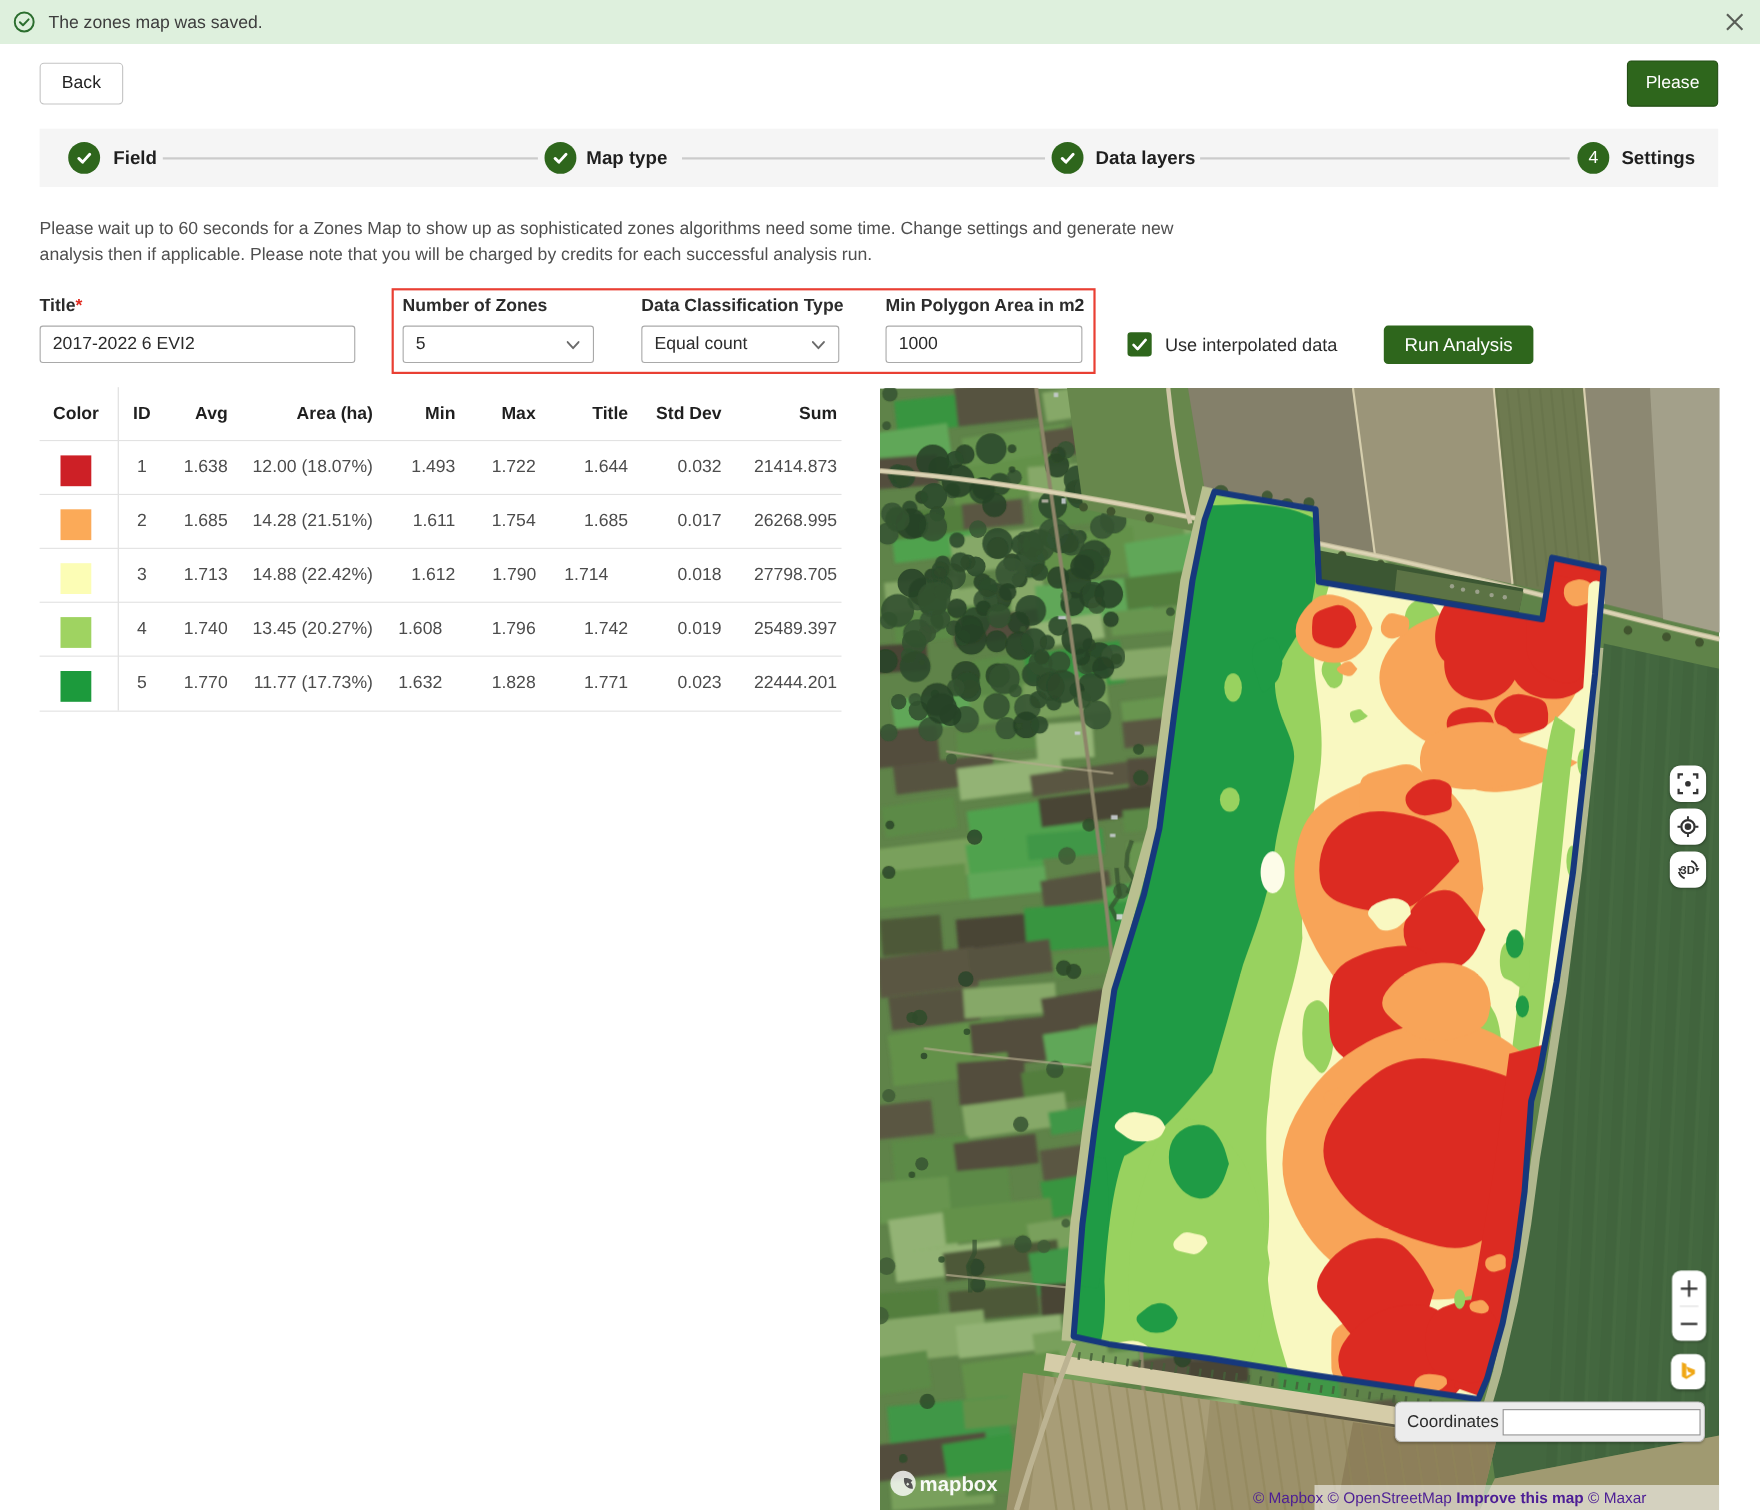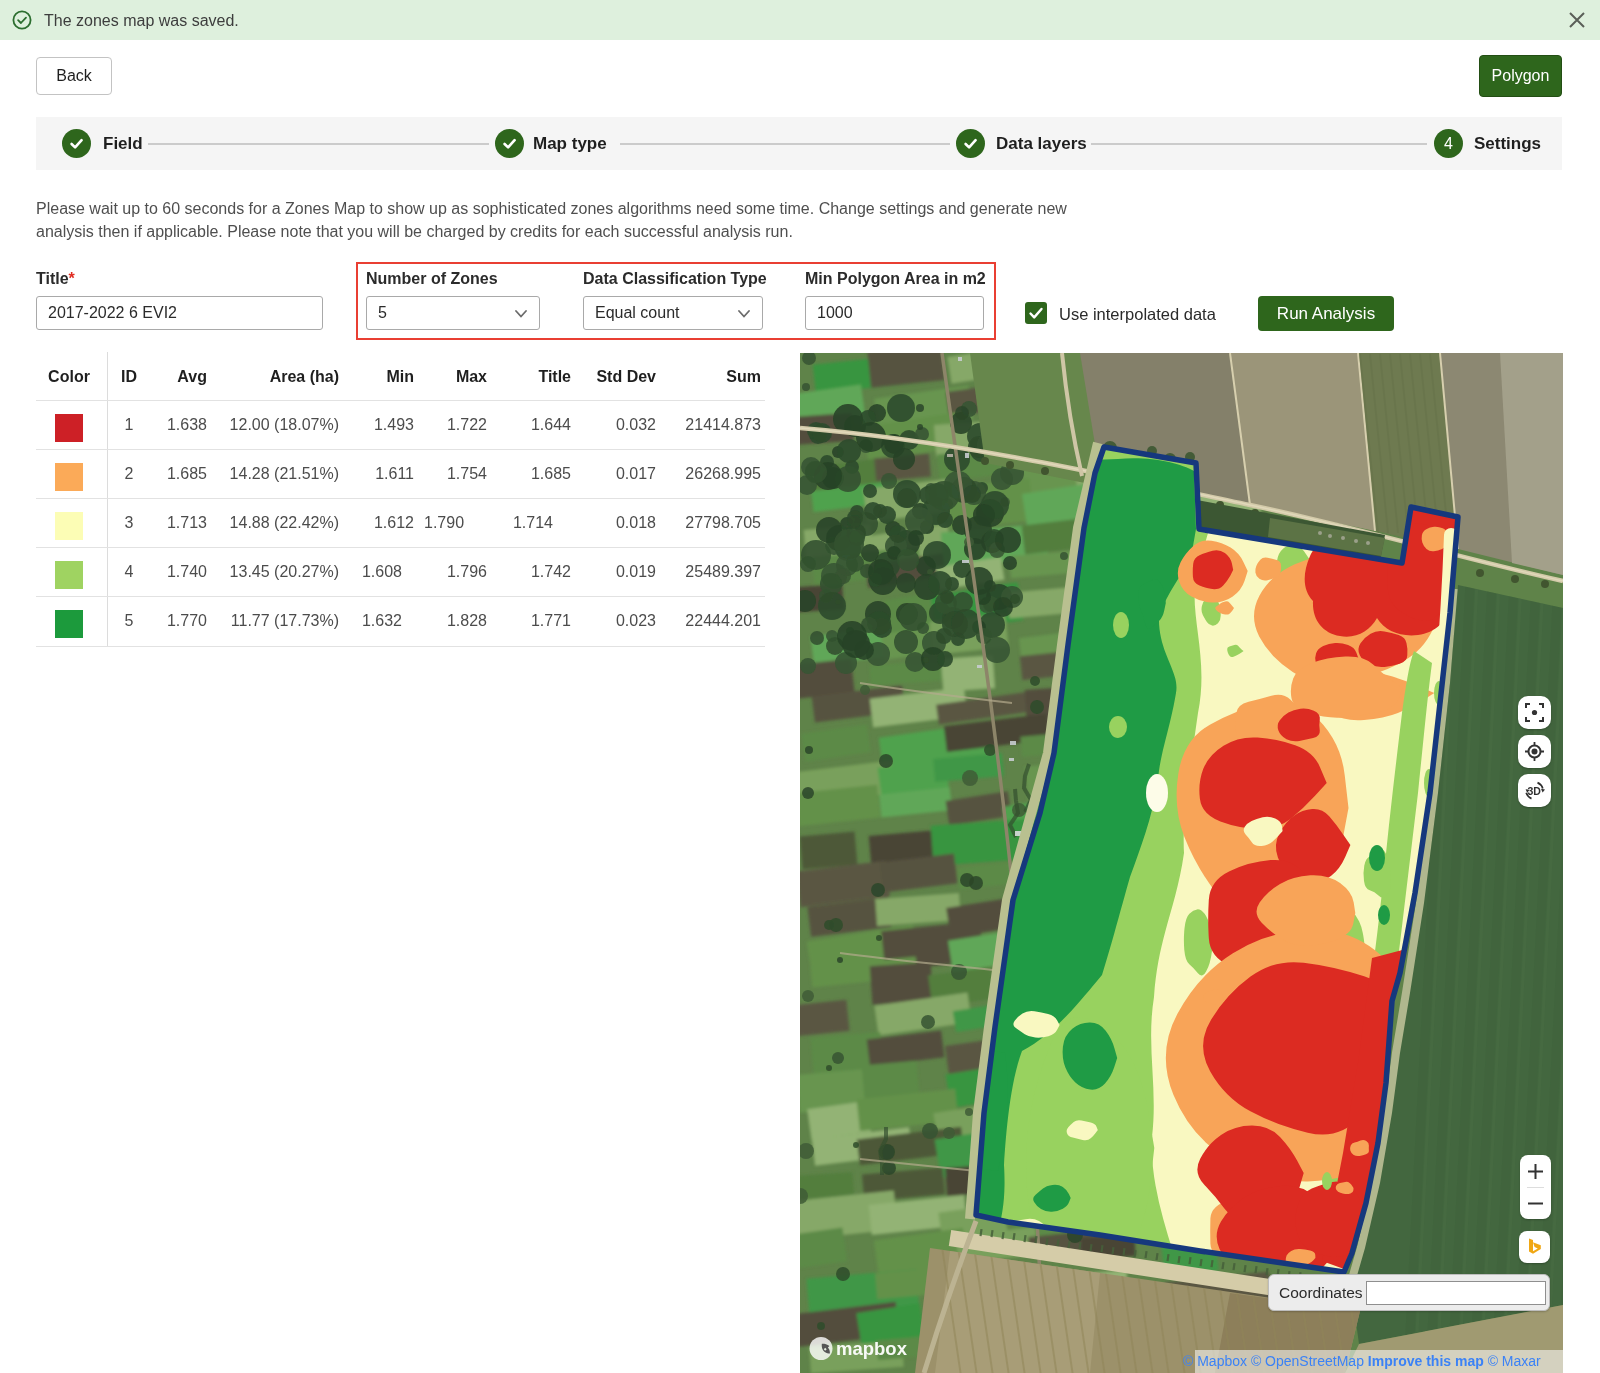--- a/index.html
+++ b/index.html
@@ -37,21 +37,21 @@
 <svg class="abs" style="left:12px;top:10px" width="20" height="20" viewBox="0 0 20 20">
     <circle cx="10" cy="10" r="8.6" fill="none" stroke="#2c6e2f" stroke-width="1.8"></circle>
     <path d="M6.1 10.2 L8.9 13 L14 7.6" fill="none" stroke="#2c6e2f" stroke-width="1.8" stroke-linecap="round" stroke-linejoin="round"></path>
   </svg>
 <div class="abs banner-txt">The zones map was saved.</div>
 <svg class="abs bclose" viewBox="0 0 18 18">
     <path d="M2 2 L16 16 M16 2 L2 16" stroke="#5a5f58" stroke-width="2"></path>
   </svg>
 
 <div class="abs btn-back">Back</div>
-<div class="abs btn-finish">Polygon</div>
+<div class="abs btn-finish">Please</div>
 
 <div class="abs stepper">
   <div class="stepc" style="left:26px"></div>
   <svg style="position:absolute;left:33px;top:19px" width="15" height="15" viewBox="0 0 15 15">
       <path d="M2.6 8 L6.1 11.4 L12.6 4.2" fill="none" stroke="#fff" stroke-width="2.6" stroke-linecap="round" stroke-linejoin="round"></path>
     </svg>
   <div class="stepl" style="left:67px">Field</div>
   <div class="stepline" style="left:112px;width:341px"></div>
   <div class="stepc" style="left:459px"></div>
   <svg style="position:absolute;left:466px;top:19px" width="15" height="15" viewBox="0 0 15 15">
@@ -129,21 +129,21 @@
 <div class="abs td" style="left:210px;top:465px;width:129px;text-align:right">14.28 (21.51%)</div>
 <div class="abs td" style="left:350px;top:465px;width:64px;text-align:right">1.611</div>
 <div class="abs td" style="left:424px;top:465px;width:63px;text-align:right">1.754</div>
 <div class="abs td" style="left:495px;top:465px;width:76px;text-align:right">1.685</div>
 <div class="abs td" style="left:580px;top:465px;width:76px;text-align:right">0.017</div>
 <div class="abs td" style="left:660px;top:465px;width:101px;text-align:right">26268.995</div>
 <div class="abs td" style="left:114px;top:514px;width:30px;text-align:center">3</div>
 <div class="abs td" style="left:140px;top:514px;width:67px;text-align:right">1.713</div>
 <div class="abs td" style="left:210px;top:514px;width:129px;text-align:right">14.88 (22.42%)</div>
 <div class="abs td" style="left:350px;top:514px;width:64px;text-align:right">1.612</div>
-<div class="abs td" style="left:424px;top:514px;width:63px;text-align:left">1.790</div>
+<div class="abs td" style="left:436px;top:514px;width:63px;text-align:center">1.790</div>
 <div class="abs td" style="left:495px;top:514px;width:76px;text-align:center">1.714</div>
 <div class="abs td" style="left:580px;top:514px;width:76px;text-align:right">0.018</div>
 <div class="abs td" style="left:660px;top:514px;width:101px;text-align:right">27798.705</div>
 <div class="abs td" style="left:114px;top:563px;width:30px;text-align:center">4</div>
 <div class="abs td" style="left:140px;top:563px;width:67px;text-align:right">1.740</div>
 <div class="abs td" style="left:210px;top:563px;width:129px;text-align:right">13.45 (20.27%)</div>
 <div class="abs td" style="left:350px;top:563px;width:64px;text-align:center">1.608</div>
 <div class="abs td" style="left:424px;top:563px;width:63px;text-align:right">1.796</div>
 <div class="abs td" style="left:495px;top:563px;width:76px;text-align:right">1.742</div>
 <div class="abs td" style="left:580px;top:563px;width:76px;text-align:right">0.019</div>
@@ -920,21 +920,21 @@
 <div class="abs" style="left:1519px;top:1231px;width:31px;height:32px;background:#fff;border-radius:8px;box-shadow:0 1px 2px rgba(0,0,0,.25)"></div>
 <svg class="abs" style="left:1526px;top:1237px" width="18" height="20" viewBox="0 0 18 20">
     <path d="M3 1.5 L7 3 V14.2 L11.8 11.4 L8.6 10 L6.9 5.3 L14.8 8.2 V12 L7 16.7 L3 14.4 Z" fill="#f0a714"></path>
   </svg>
 
 <div class="abs" style="left:1268px;top:1274px;width:282px;height:37px;background:#ececec;border:1px solid #bdbdbd;border-radius:6px;box-shadow:0 1px 2px rgba(0,0,0,.2)"></div>
 <div class="abs" style="left:1279px;top:1284px;font-size:15.5px;color:#2b2b2b">Coordinates</div>
 <div class="abs" style="left:1366px;top:1281px;width:180px;height:24px;background:#fff;border:1px solid #8f8f8f"></div>
 
 <div class="abs" style="left:1195px;top:1350px;width:368px;height:23px;background:rgba(255,255,255,0.55)"></div>
-<div class="abs" style="left:1183px;top:1353px;font-size:14px;color:#3b82f6">© Mapbox © OpenStreetMap <b>Improve this map</b> © Maxar</div>
+<div class="abs" style="left:1139px;top:1353px;font-size:14px;color:#4c1d95">© Mapbox © OpenStreetMap <b>Improve this map</b> © Maxar</div>
 
 <div class="abs" style="left:808px;top:1335px;width:110px;height:27px">
 <svg width="110" height="27" viewBox="0 0 110 27">
       <circle cx="13" cy="13.5" r="11.5" fill="rgba(255,255,255,0.8)"></circle>
       <path d="M17.2 7.6 C14.5 4.9 10.4 5.5 10.4 5.5 s-.7 4.1 2 6.8 c2 2 5.2 1.8 5.2 1.8 s.2-3.2-1.8-5.2 z M14.7 10.4 l-1.3 1.3 -1.3-1.3 1.3-1.3 z" fill="#555" transform="translate(2.2,2.6) scale(1.12)"></path>
       <text x="28" y="20" font-family="Liberation Sans" font-size="18.5" font-weight="bold" fill="rgba(255,255,255,0.95)">mapbox</text>
     </svg>
 </div>
 
 </body></html>

